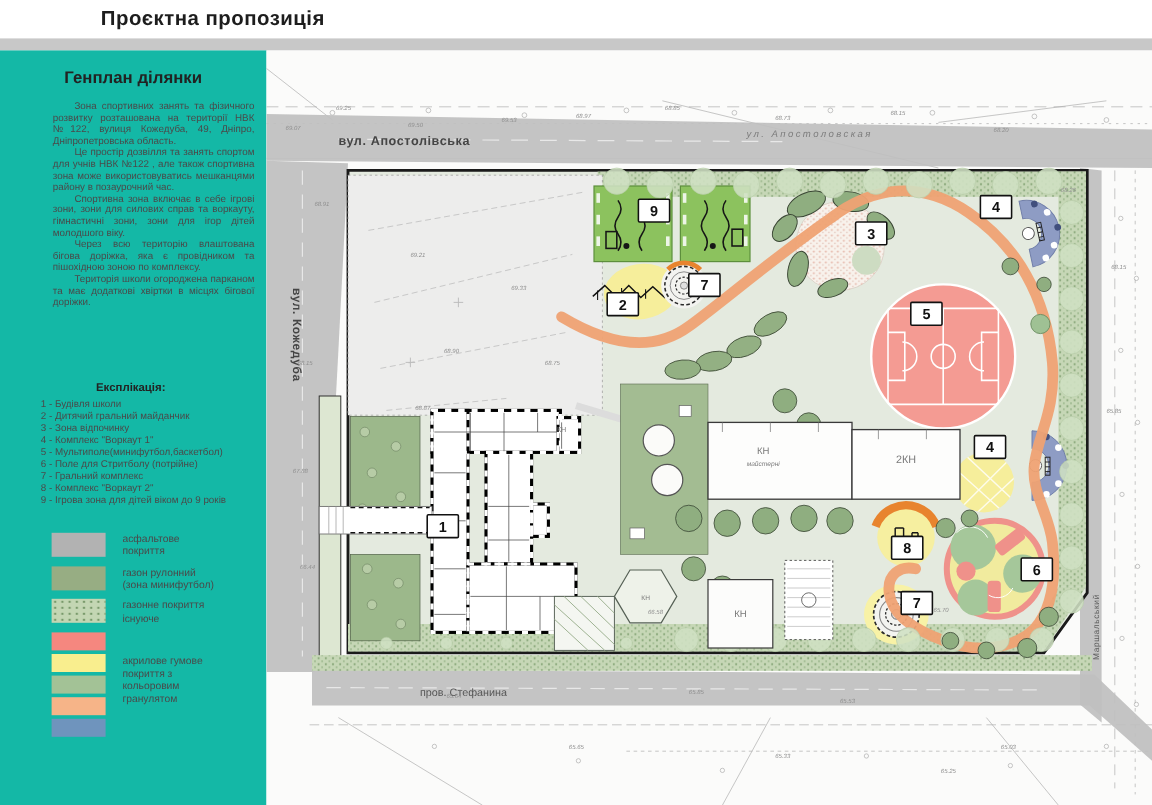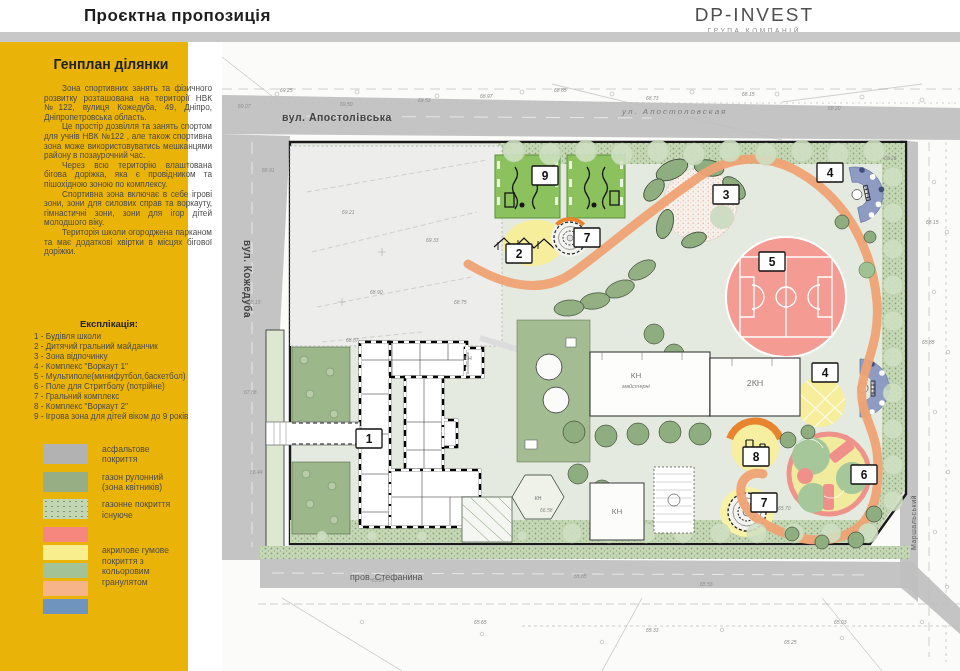--- a/index.html
+++ b/index.html
@@ -7,21 +7,21 @@
        font-family:"Liberation Sans","DejaVu Sans",sans-serif;color:#3c3c3c;}
   
   .header{position:absolute;left:0;top:0;width:836px;height:32px;background:#fff;}
   .title{position:absolute;left:84px;top:6px;font-size:17px;font-weight:bold;color:#1d1d1d;letter-spacing:.4px;}
   .subtitle{position:absolute;left:278px;top:11px;font-size:10px;font-weight:bold;color:#2e2e2e;margin-top:48px;}
   .logo{position:absolute;right:22px;top:4px;text-align:center;}
   .logo-name{font-size:19px;letter-spacing:2px;color:#4f4f4f;font-weight:500;}
   .logo-tag{font-size:6.5px;letter-spacing:2.6px;color:#8a8a8a;margin-top:1px;}
   .topstrip{position:absolute;left:0;top:32px;width:960px;height:10px;background:#c8c8c8;}
   
-  .sidebar{position:absolute;left:0;top:42px;width:188px;height:629px;background:#eab308;}
+  .sidebar{position:absolute;left:0;top:42px;width:222px;height:629px;background:#14b8a6;}
   .sb-heading{position:absolute;left:0;top:14px;width:222px;text-align:center;font-size:14px;font-weight:bold;color:#222;}
   .sb-paras{position:absolute;left:44px;top:42px;width:168px;}
   .para{margin:0;font-size:8.2px;line-height:1.17;text-align:justify;text-indent:18px;color:#4a4a4a;}
   .expl-heading{position:absolute;left:34px;top:276px;font-size:9.5px;font-weight:bold;color:#222;padding-left:46px;}
   .expl-list{position:absolute;left:34px;top:290px;width:180px;}
   .expl-item{font-size:8.2px;line-height:1.22;color:#4a4a4a;}
   .legend{position:absolute;left:43px;top:402px;width:176px;}
   .lg-row{display:flex;margin-bottom:7px;}
   .sw{width:45px;height:20px;flex:0 0 45px;}
   .sw.dotted{background-image:radial-gradient(#78996a 1px,rgba(0,0,0,0) 1.3px);background-size:6px 5px;}
@@ -35,34 +35,30 @@
   .survey-num{font-size:5px;font-style:italic;fill:#8f8f8f;}
   .bld-label{fill:#7a7a7a;}
   .marker-num{font-size:12px;font-weight:bold;fill:#111;}
 </style>
 </head>
 <body>
 
 <div class="header">
   <div class="title">Проєктна пропозиція</div>
   <div class="subtitle">Розробка пропозиції благоустрою та організації зони спортивних занять та розвитку для НВК №122, м. Дніпро</div>
-  <div class="logo">
-    <div class="logo-name">DP-INVEST</div>
-    <div class="logo-tag">ГРУПА КОМПАНІЙ</div>
-  </div>
 </div>
 <div class="topstrip"></div>
 
 <div class="sidebar">
   <div class="sb-heading">Генплан ділянки</div>
   <div class="sb-paras">
       <p class="para">Зона спортивних занять та фізичного розвитку розташована на території НВК №122, вулиця Кожедуба, 49, Дніпро, Дніпропетровська область.</p>
       <p class="para">Це простір дозвілля та занять спортом для учнів НВК №122 , але також спортивна зона може використовуватись мешканцями району в позаурочний час.</p>
+      <p class="para">Спортивна зона включає в себе ігрові зони, зони для силових справ та воркауту, гімнастичні зони, зони для ігор дітей молодшого віку.</p>
       <p class="para">Через всю територію влаштована бігова доріжка, яка є провідником та пішохідною зоною по комплексу.</p>
-      <p class="para">Спортивна зона включає в себе ігрові зони, зони для силових справ та воркауту, гімнастичні зони, зони для ігор дітей молодшого віку.</p>
       <p class="para">Територія школи огороджена парканом та має додаткові хвіртки в місцях бігової доріжки.</p>
     </div>
   <div class="expl-heading">Експлікація:</div>
   <div class="expl-list">
       <div class="expl-item">1 - Будівля школи</div>
       <div class="expl-item">2 - Дитячий гральний майданчик</div>
       <div class="expl-item">3 - Зона відпочинку</div>
       <div class="expl-item">4 - Комплекс "Воркаут 1"</div>
       <div class="expl-item">5 - Мультиполе(минифутбол,баскетбол)</div>
       <div class="expl-item">6 - Поле для Стритболу (потрійне)</div>
@@ -73,21 +69,21 @@
   <div class="legend">
     <div>
         <div class="lg-row">
           <span class="sw" style="background-color: rgb(178, 178, 178);"></span>
           <span class="lg-label">асфальтове
 покриття</span>
         </div>
         <div class="lg-row">
           <span class="sw" style="background-color: rgb(151, 173, 131);"></span>
           <span class="lg-label">газон рулонний
-(зона квітників)</span>
+(зона минифутбол)</span>
         </div>
         <div class="lg-row">
           <span class="sw dotted" style="background-color: rgb(195, 214, 179);"></span>
           <span class="lg-label">газонне покриття
 існуюче</span>
         </div>
       </div>
     <div class="granulate">
       <div>
           <span class="sw2" style="background-color: rgb(245, 135, 127);"></span>

